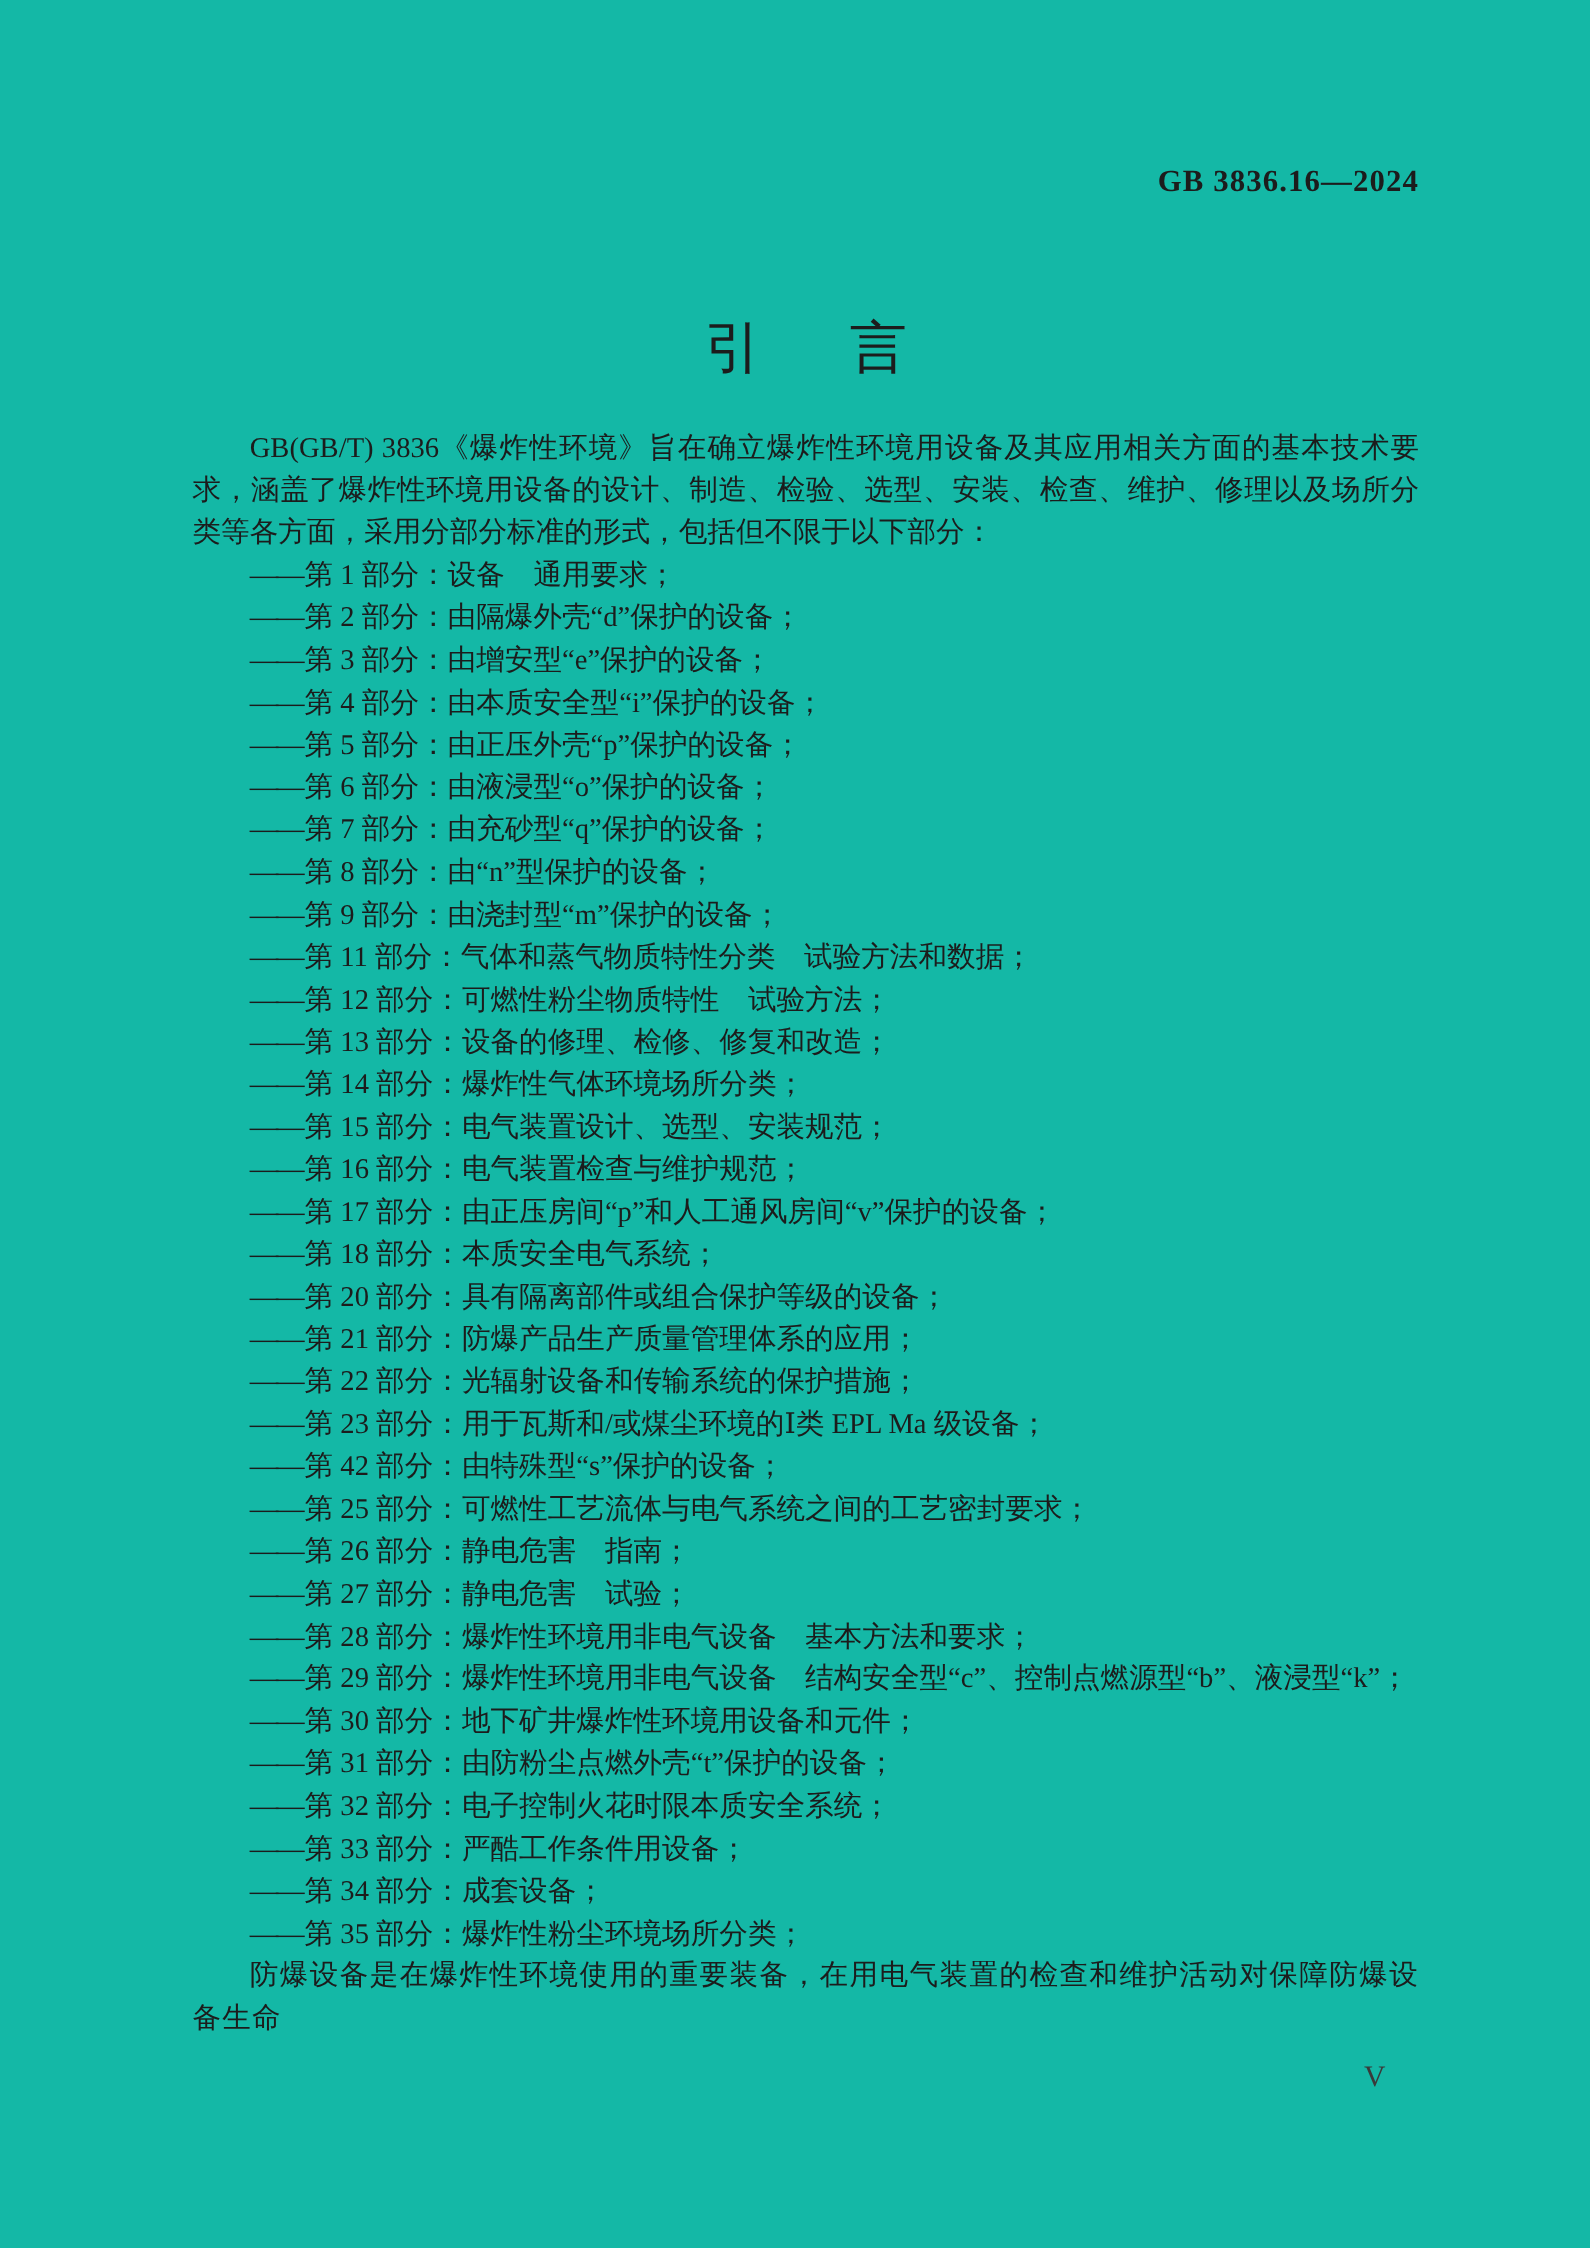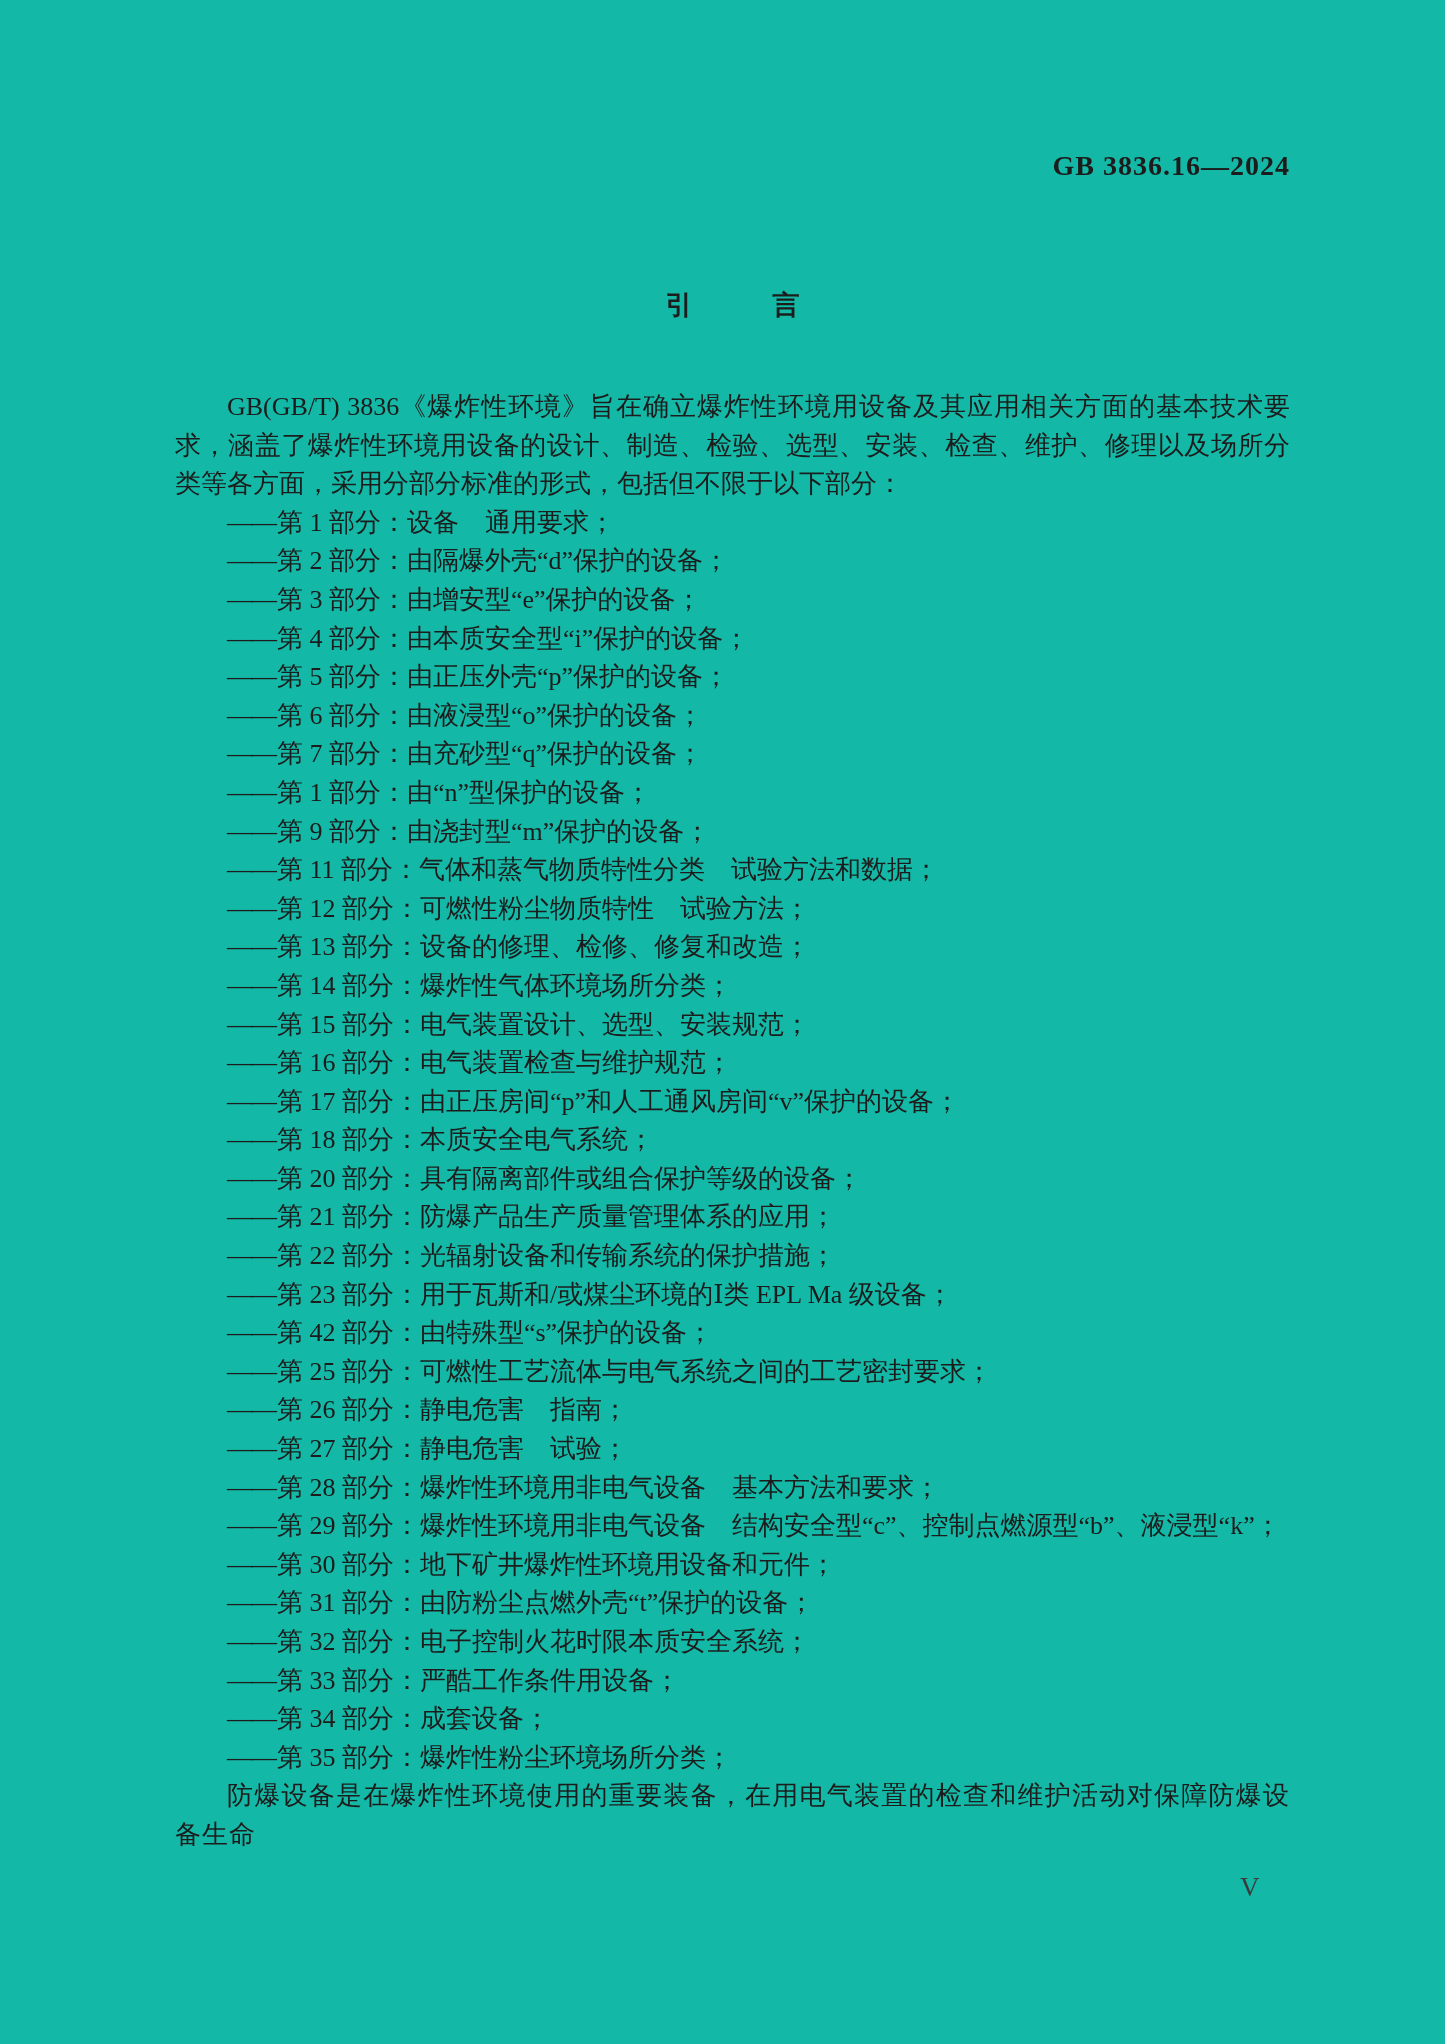--- a/index.html
+++ b/index.html
@@ -32,22 +32,22 @@
     position: absolute;
     top: 0;
     left: 175px;
     width: 1115px;
   }
   .doc-title {
     margin: 0;
     padding-top: 292px;
     height: 48px;
     text-align: center;
-    font-size: 27px;
-    font-weight: 700;
+    font-size: 52px;
+    font-weight: 400;
     line-height: 1;
   }
   .title-gap {
     display: inline-block;
     width: 80px;
   }
   .body-text {
     font-size: 26px;
     line-height: 38.6px;
   }
@@ -101,21 +101,21 @@
       <p class="para intro-para">GB(GB/T) 3836《爆炸性环境》旨在确立爆炸性环境用设备及其应用相关方面的基本技术要求，涵盖了爆炸性环境用设备的设计、制造、检验、选型、安装、检查、维护、修理以及场所分类等各方面，采用分部分标准的形式，包括但不限于以下部分：</p>
 
       <ul class="parts-list">
           <li class="part-item"><span class="dash">——</span><span>第 1 部分：设备　通用要求；</span></li>
           <li class="part-item"><span class="dash">——</span><span>第 2 部分：由隔爆外壳“d”保护的设备；</span></li>
           <li class="part-item"><span class="dash">——</span><span>第 3 部分：由增安型“e”保护的设备；</span></li>
           <li class="part-item"><span class="dash">——</span><span>第 4 部分：由本质安全型“i”保护的设备；</span></li>
           <li class="part-item"><span class="dash">——</span><span>第 5 部分：由正压外壳“p”保护的设备；</span></li>
           <li class="part-item"><span class="dash">——</span><span>第 6 部分：由液浸型“o”保护的设备；</span></li>
           <li class="part-item"><span class="dash">——</span><span>第 7 部分：由充砂型“q”保护的设备；</span></li>
-          <li class="part-item"><span class="dash">——</span><span>第 1 部分：由“n”型保护的设备；</span></li>
+          <li class="part-item"><span class="dash">——</span><span>第 8 部分：由“n”型保护的设备；</span></li>
           <li class="part-item"><span class="dash">——</span><span>第 9 部分：由浇封型“m”保护的设备；</span></li>
           <li class="part-item"><span class="dash">——</span><span>第 11 部分：气体和蒸气物质特性分类　试验方法和数据；</span></li>
           <li class="part-item"><span class="dash">——</span><span>第 12 部分：可燃性粉尘物质特性　试验方法；</span></li>
           <li class="part-item"><span class="dash">——</span><span>第 13 部分：设备的修理、检修、修复和改造；</span></li>
           <li class="part-item"><span class="dash">——</span><span>第 14 部分：爆炸性气体环境场所分类；</span></li>
           <li class="part-item"><span class="dash">——</span><span>第 15 部分：电气装置设计、选型、安装规范；</span></li>
           <li class="part-item"><span class="dash">——</span><span>第 16 部分：电气装置检查与维护规范；</span></li>
           <li class="part-item"><span class="dash">——</span><span>第 17 部分：由正压房间“p”和人工通风房间“v”保护的设备；</span></li>
           <li class="part-item"><span class="dash">——</span><span>第 18 部分：本质安全电气系统；</span></li>
           <li class="part-item"><span class="dash">——</span><span>第 20 部分：具有隔离部件或组合保护等级的设备；</span></li>

